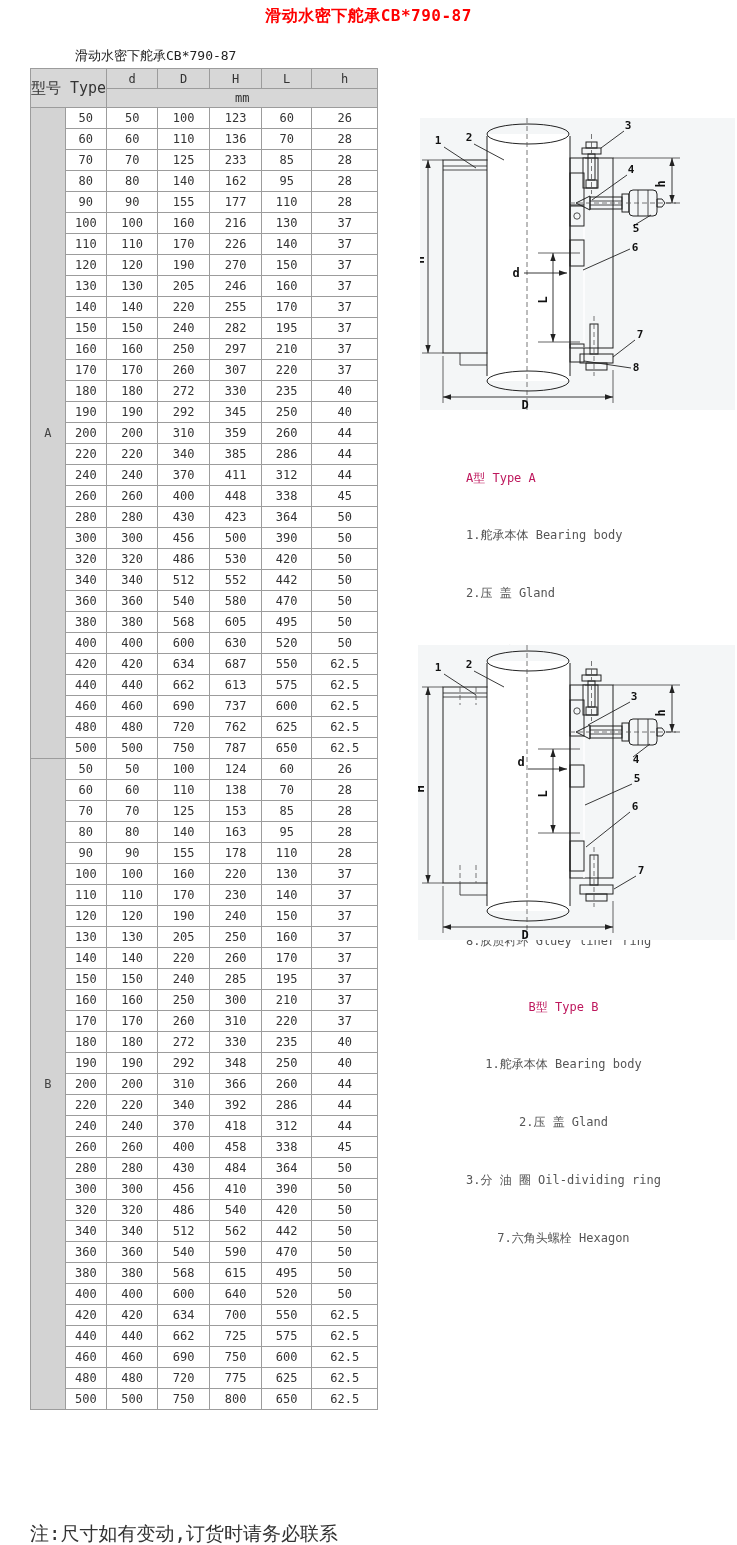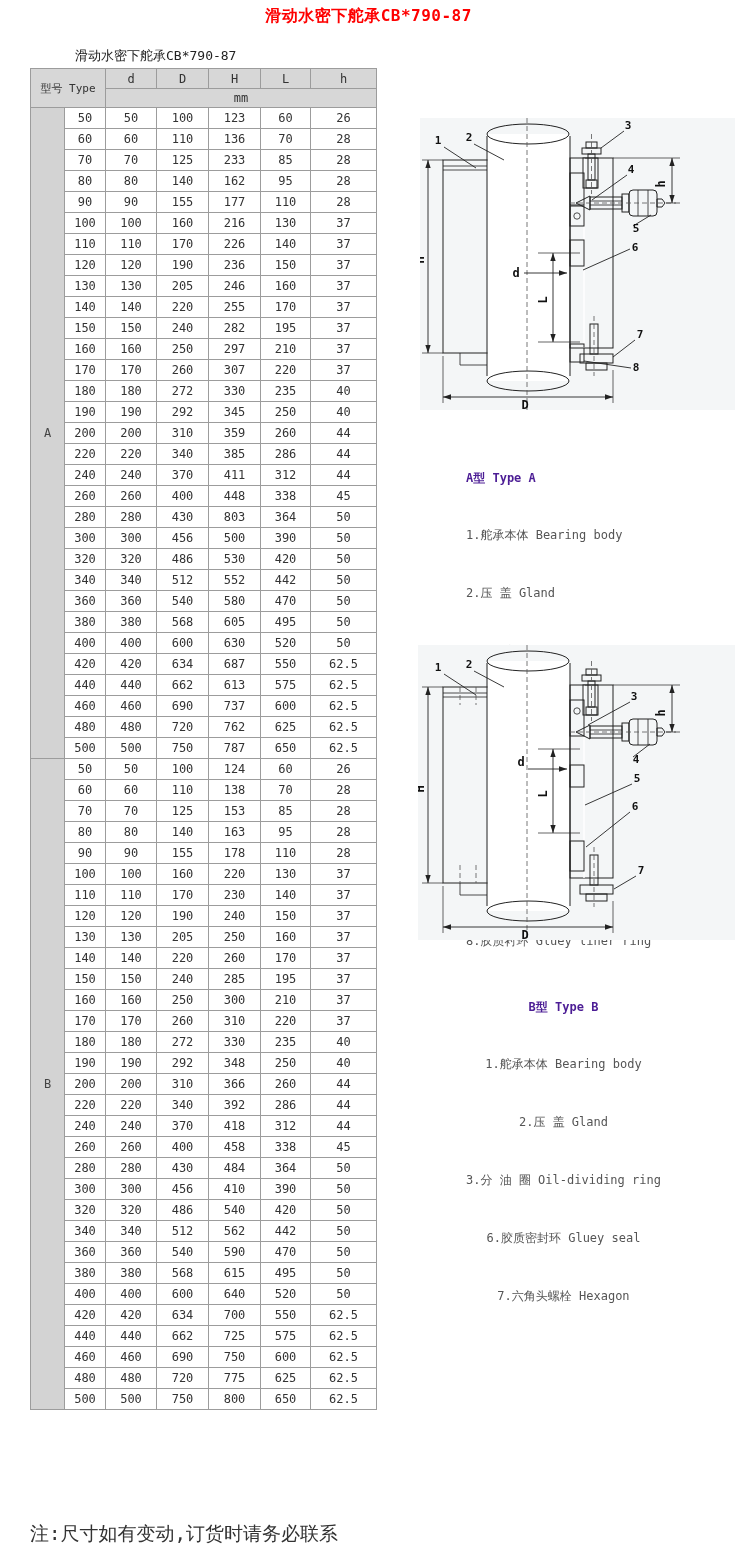--- a/index.html
+++ b/index.html
@@ -21,39 +21,39 @@
   #spec-table{
     position:absolute;left:30px;top:68px;
     border-collapse:collapse;table-layout:fixed;
     font-size:12px;color:#333;
   }
   #spec-table th,#spec-table td{
     border:1px solid #9c9c9c;text-align:center;vertical-align:middle;
     padding:0;font-weight:normal;overflow:hidden;white-space:nowrap;
   }
   #spec-table thead th{background:#d7d7d7;}
-  #spec-table .type-h{font-size:11px;}
+  #spec-table .type-h{font-size:15px;}
   #spec-table thead tr:nth-child(1) th{height:19px;}
   #spec-table thead tr:nth-child(2) th{height:18px;text-align:center;}
   #spec-table tbody td{height:20px;background:#ffffff;}
   #spec-table td.sec{background:#d3d3d3;color:#444;}
   
   .diagram{background:#f4f6f7;}
   .diagram svg{display:block;}
   .dln{stroke:#222;stroke-width:1;fill:none;}
   .thin{stroke:#222;stroke-width:0.8;fill:none;}
   .cl{stroke:#555;stroke-width:0.8;fill:none;stroke-dasharray:5 3;}
   .dim{stroke:#222;stroke-width:0.9;fill:none;}
   .ext{stroke:#222;stroke-width:0.7;fill:none;}
   .ldr{stroke:#222;stroke-width:0.9;fill:none;}
   .co{font:bold 11px "DejaVu Sans Mono","Liberation Mono",monospace;fill:#111;text-anchor:middle;}
   .dt{font:bold 12px "DejaVu Sans Mono","Liberation Mono",monospace;fill:#111;text-anchor:middle;}
   
   .legend{font-size:12px;color:#555;line-height:19.3px;white-space:pre;}
-  .legend .lg-title{color:#4c1d95;font-weight:bold;}
+  .legend .lg-title{color:#be185d;}
   
   #footnote-example{top:1566px;left:30px;font-size:18px;color:#6b6b6b;}
   #footnote-note{top:1521px;left:30px;font-size:19px;color:#333;}
 </style>
 </head>
 <body>
 
 <div class="abs" id="page-title">滑动水密下舵承CB*790-87</div>
 <div class="abs" id="sub-title">滑动水密下舵承CB*790-87</div>
 
@@ -135,21 +135,21 @@
         <td>110</td>
         <td>170</td>
         <td>226</td>
         <td>140</td>
         <td>37</td>
       </tr>
       <tr>
         <td>120</td>
         <td>120</td>
         <td>190</td>
-        <td>236</td>
+        <td>270</td>
         <td>150</td>
         <td>37</td>
       </tr>
       <tr>
         <td>130</td>
         <td>130</td>
         <td>205</td>
         <td>246</td>
         <td>160</td>
         <td>37</td>
@@ -231,21 +231,21 @@
         <td>260</td>
         <td>400</td>
         <td>448</td>
         <td>338</td>
         <td>45</td>
       </tr>
       <tr>
         <td>280</td>
         <td>280</td>
         <td>430</td>
-        <td>803</td>
+        <td>423</td>
         <td>364</td>
         <td>50</td>
       </tr>
       <tr>
         <td>300</td>
         <td>300</td>
         <td>456</td>
         <td>500</td>
         <td>390</td>
         <td>50</td>
@@ -799,18 +799,17 @@
         <text x="223" y="229" class="co">7</text>
   </g>
 </svg>
 </div>
 
 <div class="abs legend" id="legend-b" style="left:466px;top:959px;text-align:center;">
   <div class="lg-title">B型 Type B</div>
   <div>1.舵承本体 Bearing body</div>
   <div>2.压 盖 Gland</div>
   <div>3.分 油 圈 Oil-dividing ring</div>
-  <div>6.胶质密封环 Gluey seal</div>
   <div>7.六角头螺栓 Hexagon</div>
 </div>
 
 <div class="abs" id="footnote-example">标注示例:B280CB*790-87滑动水密下舵承</div>
 <div class="abs" id="footnote-note">注:尺寸如有变动,订货时请务必联系</div>
 
 </body></html>

